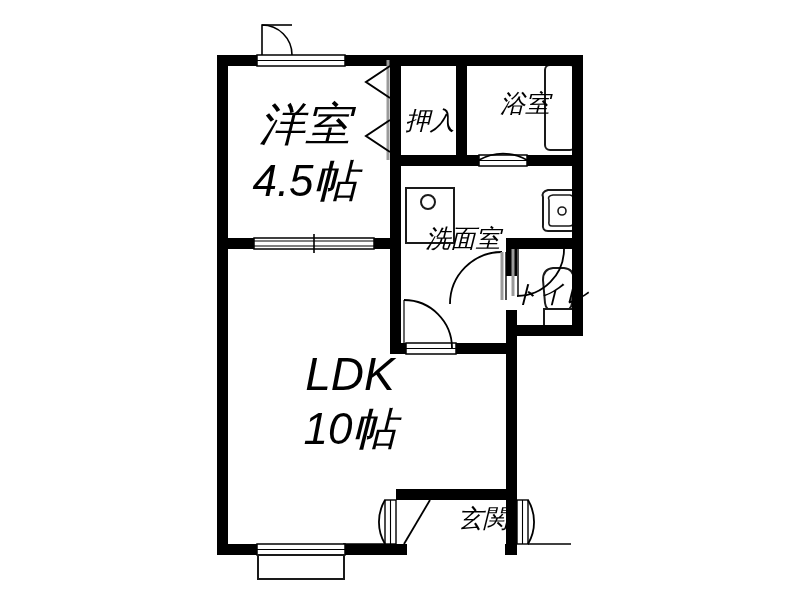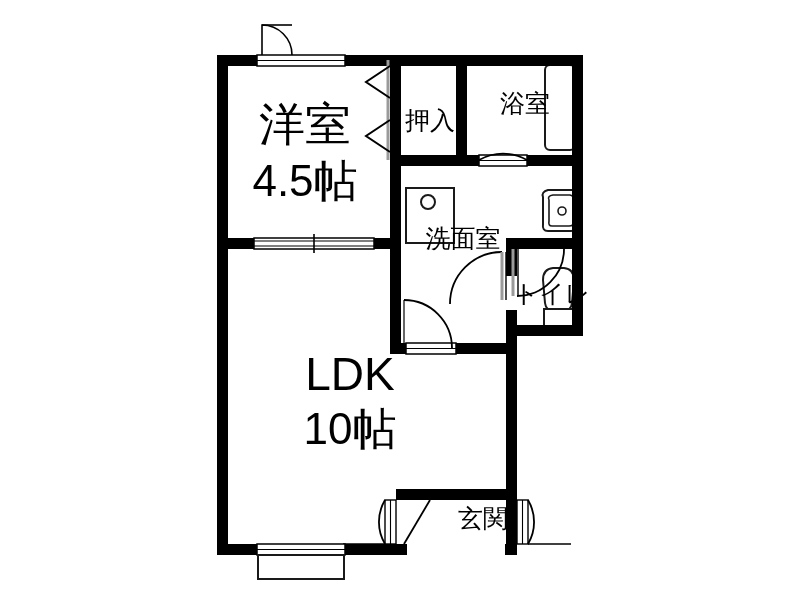--- a/index.html
+++ b/index.html
@@ -12,20 +12,21 @@
     width: 800px;
     height: 600px;
     overflow: hidden;
     font-family: "Liberation Sans", sans-serif;
   }
   #floorplan-root {
     position: relative;
     width: 800px;
     height: 512px;
     background: #ffffff;
+    font-style: italic;
   }
   #floorplan-svg {
     display: block;
     width: 800px;
     height: 600px;
   }
   .room-label {
     font-family: "Liberation Sans", sans-serif;
     fill: #000000;
     text-anchor: middle;

